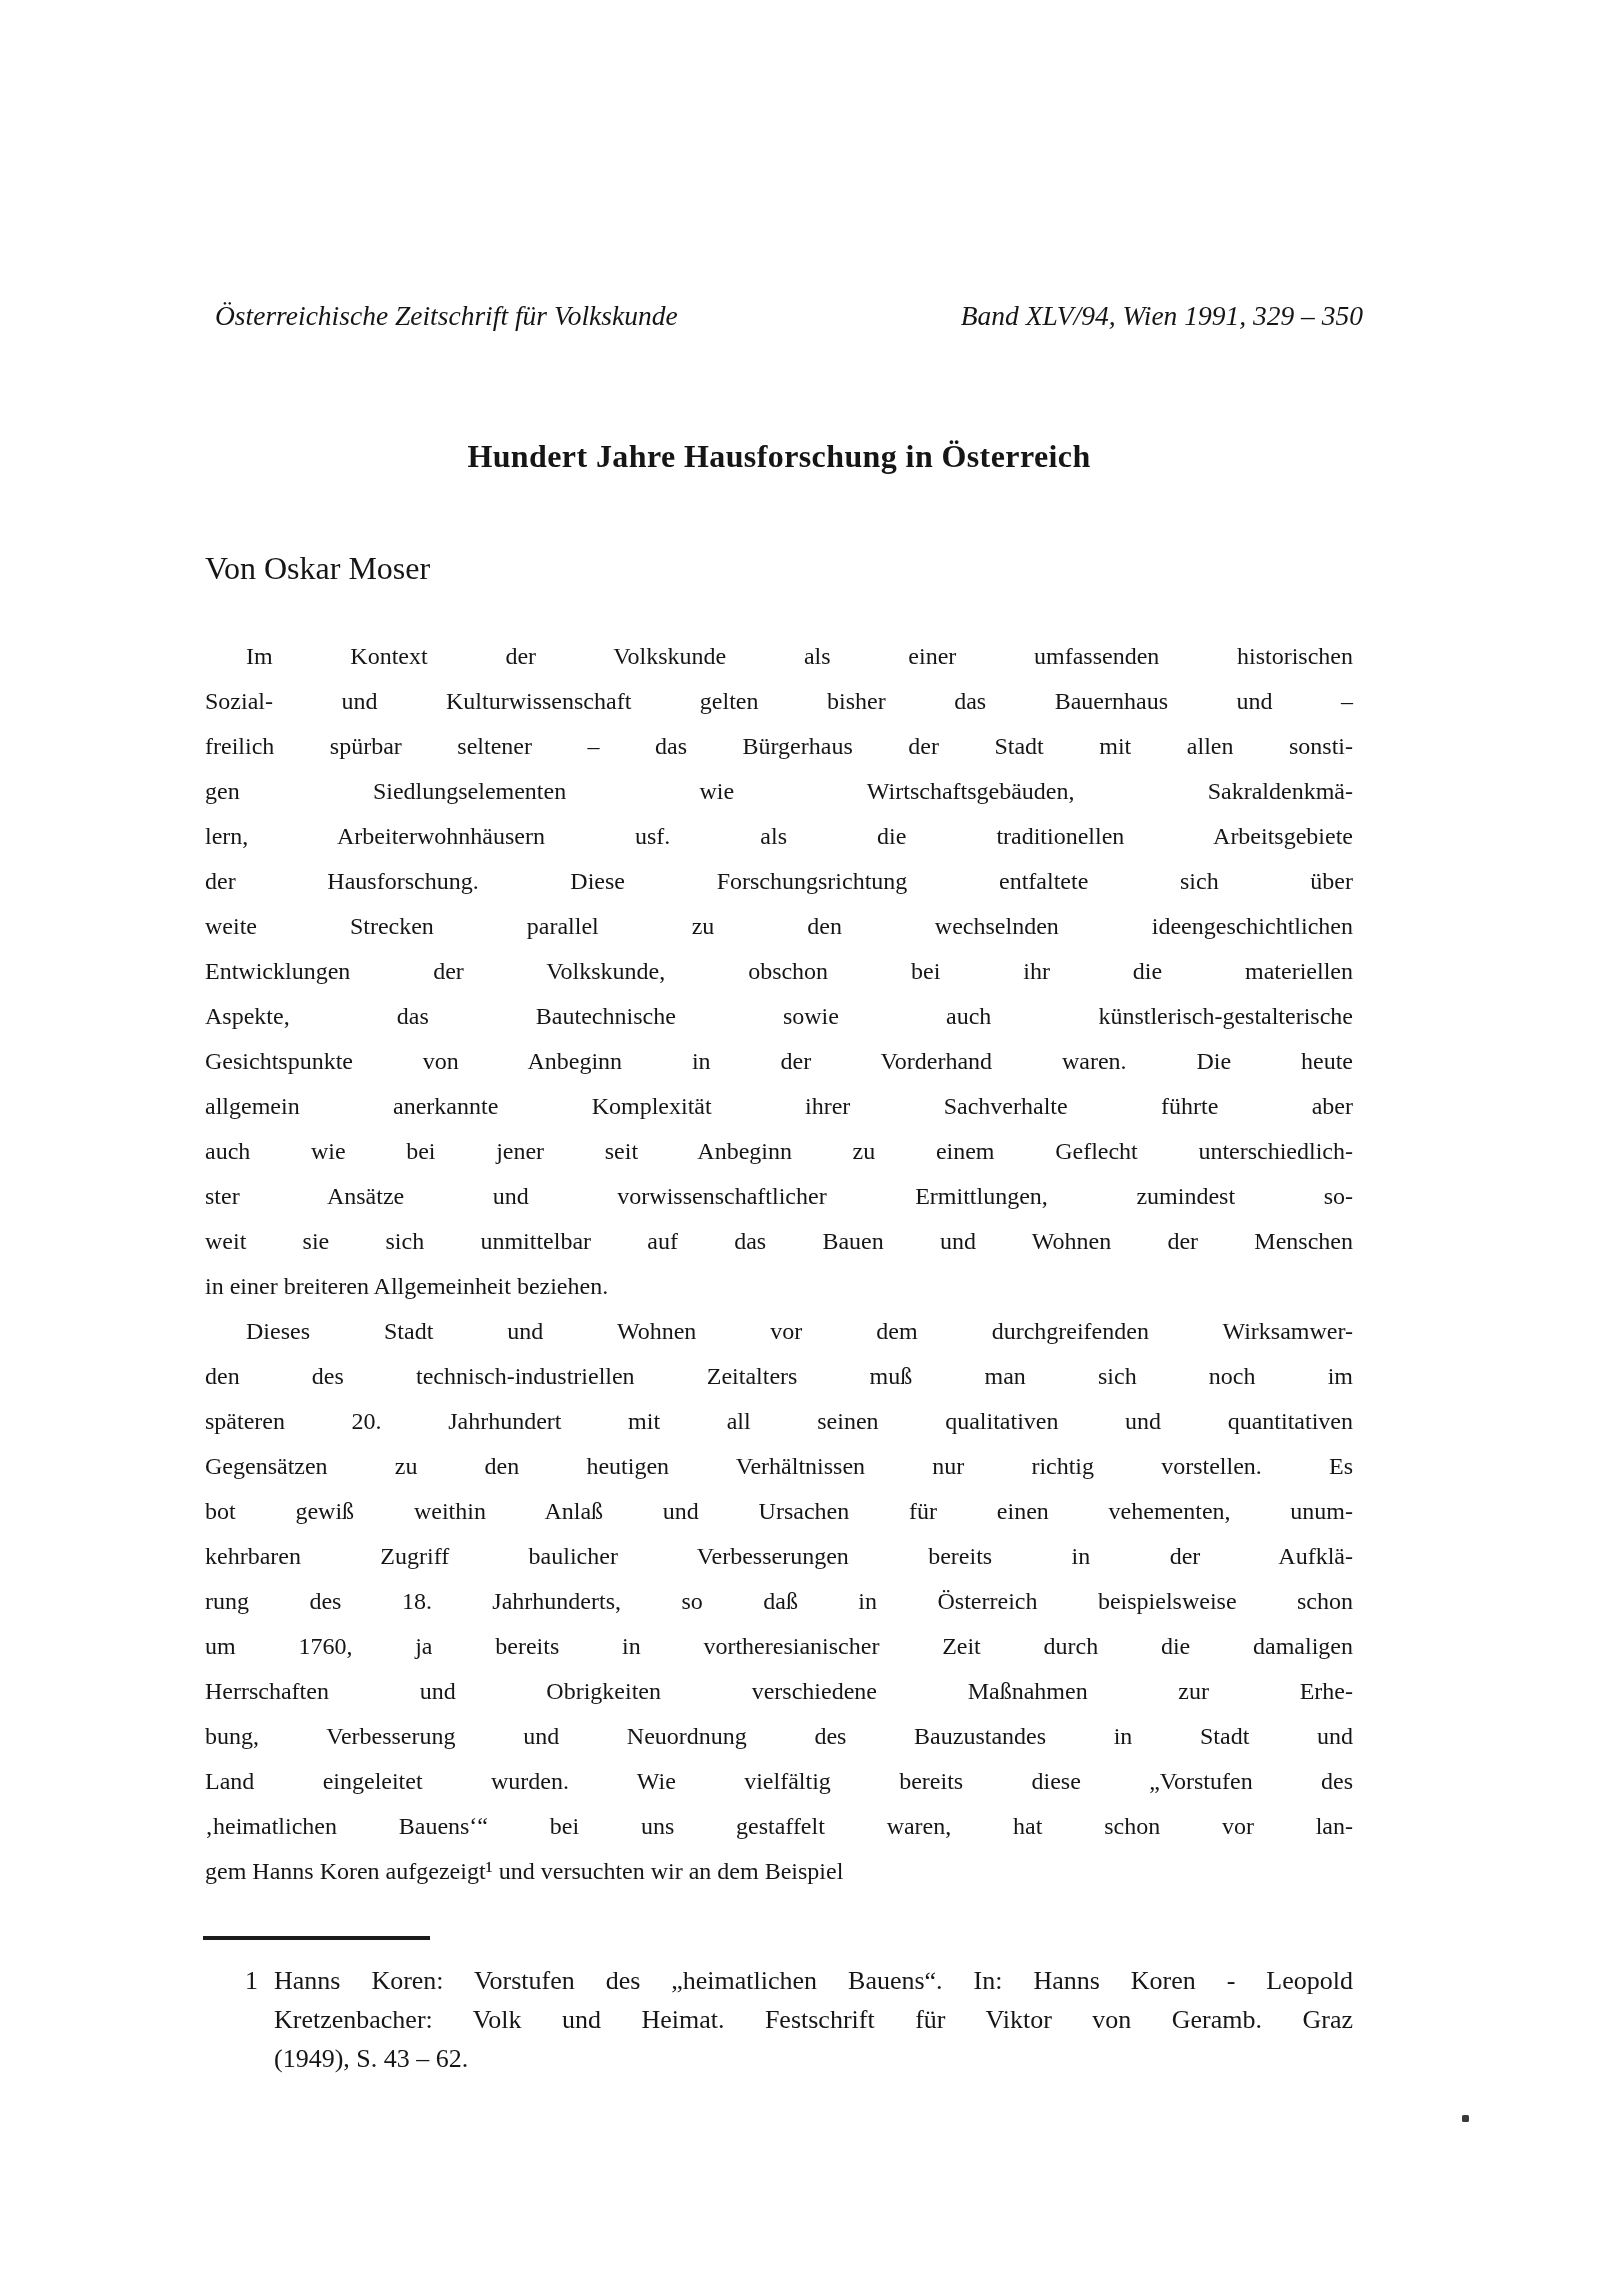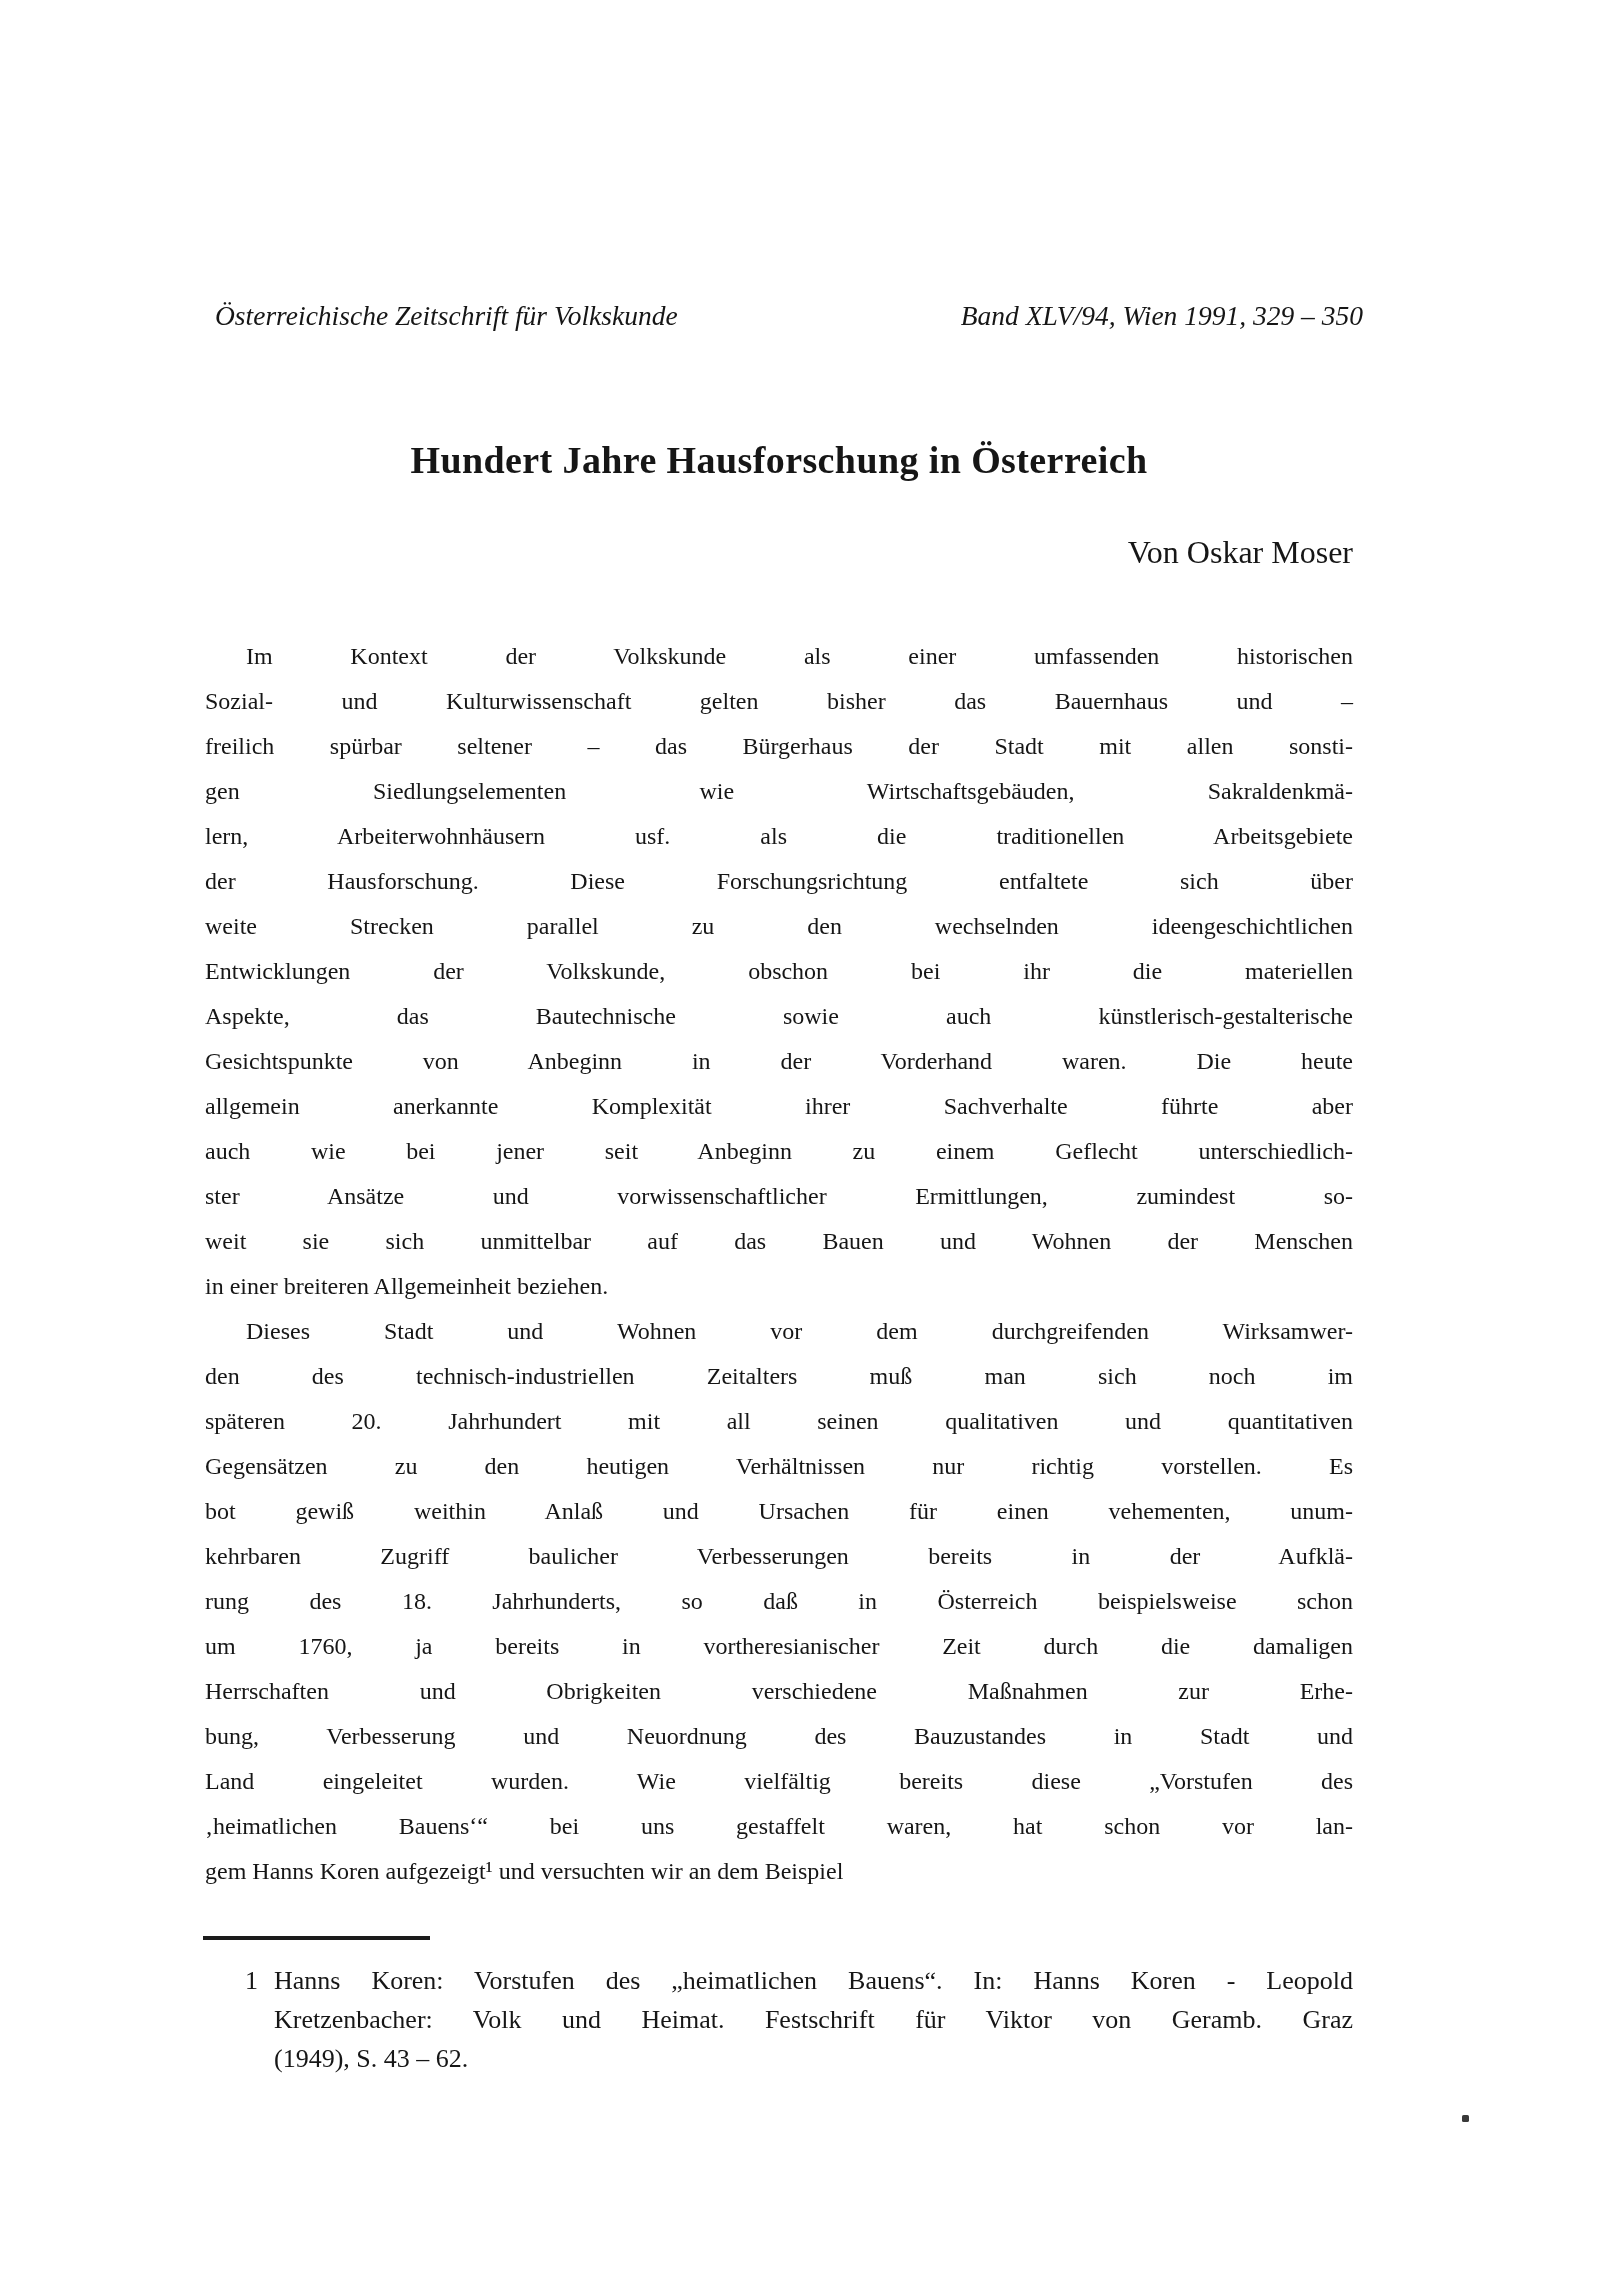--- a/index.html
+++ b/index.html
@@ -32,30 +32,30 @@
     white-space: nowrap;
     margin-left: 10px;
   }
   .article-title {
     position: absolute;
     top: 438px;
     left: 205px;
     width: 1148px;
     margin: 0;
     text-align: center;
-    font-size: 38px;
+    font-size: 32px;
     font-weight: bold;
     letter-spacing: 0.4px;
   }
   .article-byline {
     position: absolute;
-    top: 534px;
+    top: 550px;
     left: 205px;
     width: 1148px;
-    text-align: right;
+    text-align: left;
     font-size: 32px;
   }
   .article-body {
     position: absolute;
     top: 634px;
     left: 205px;
     width: 1148px;
     font-size: 24px;
     line-height: 45px;
   }

